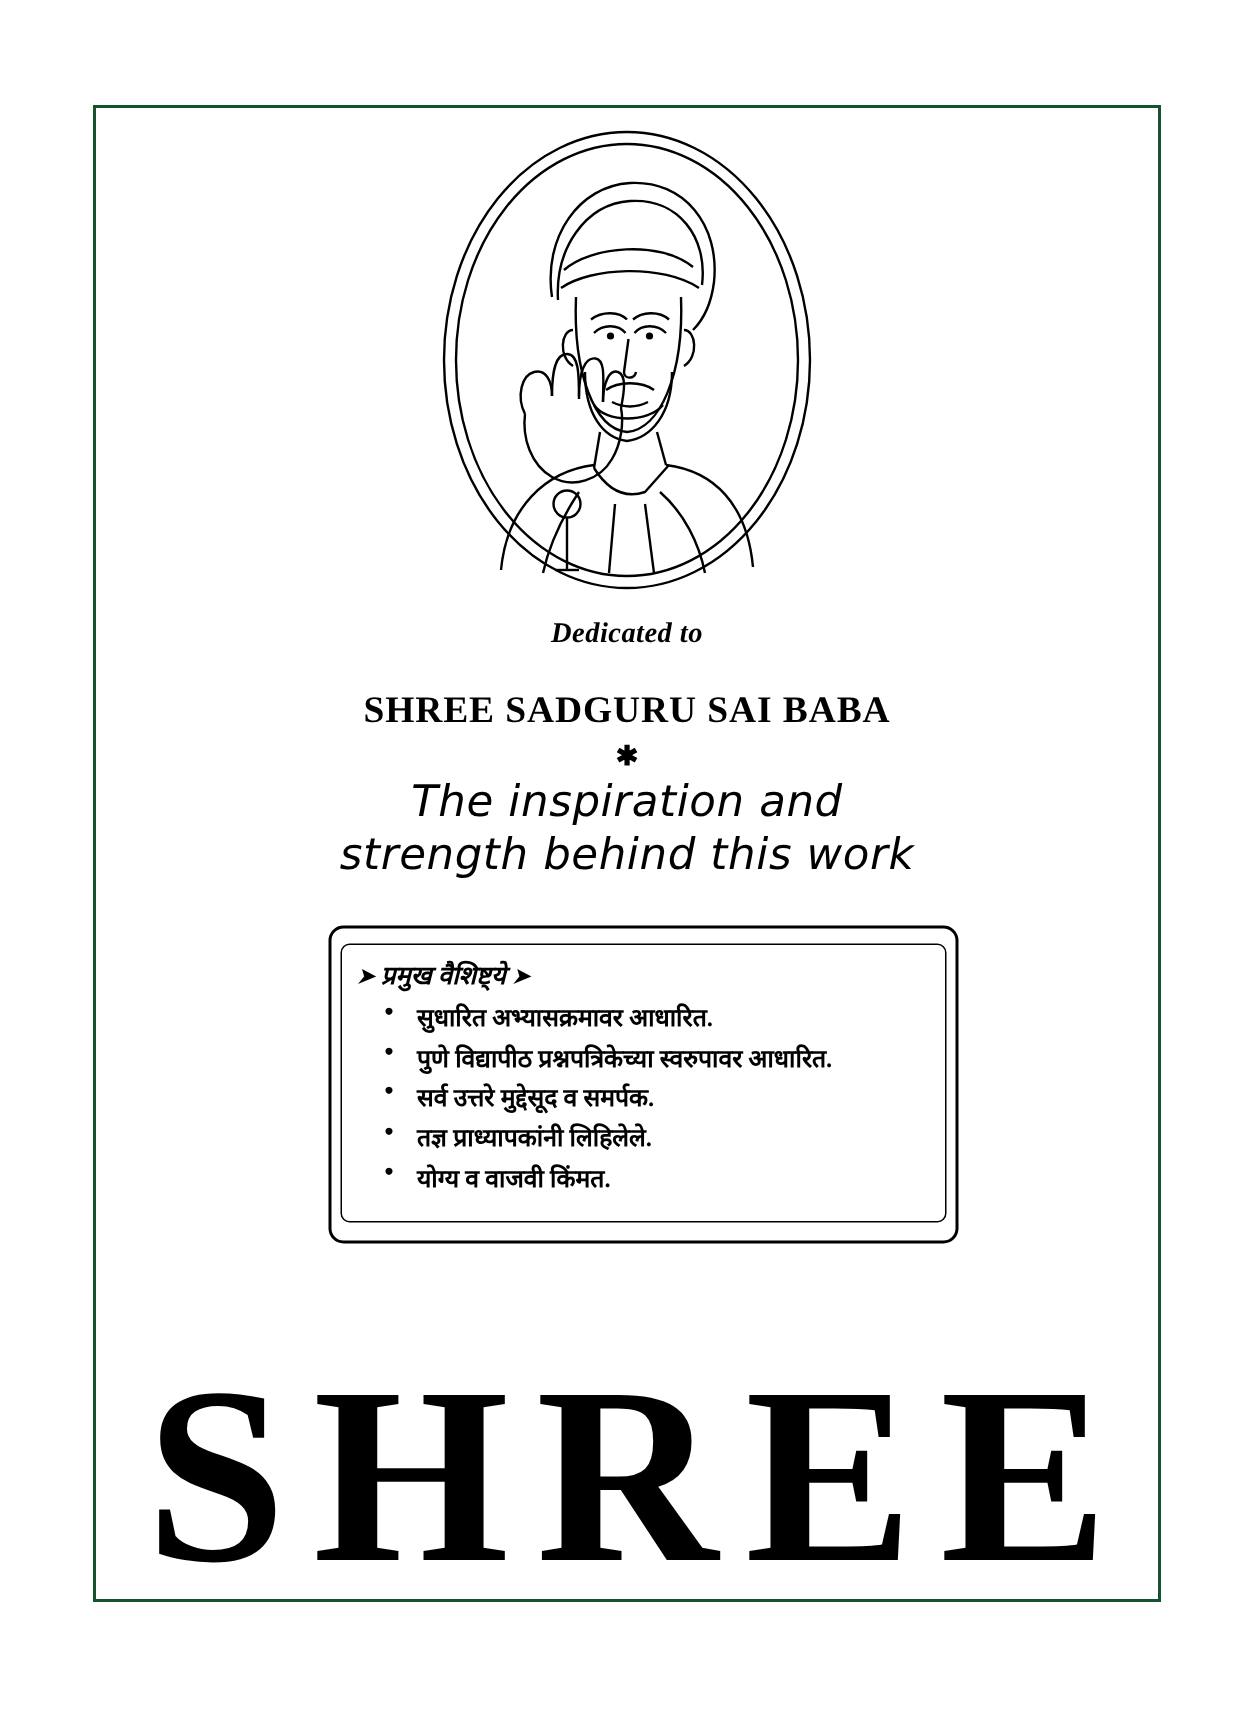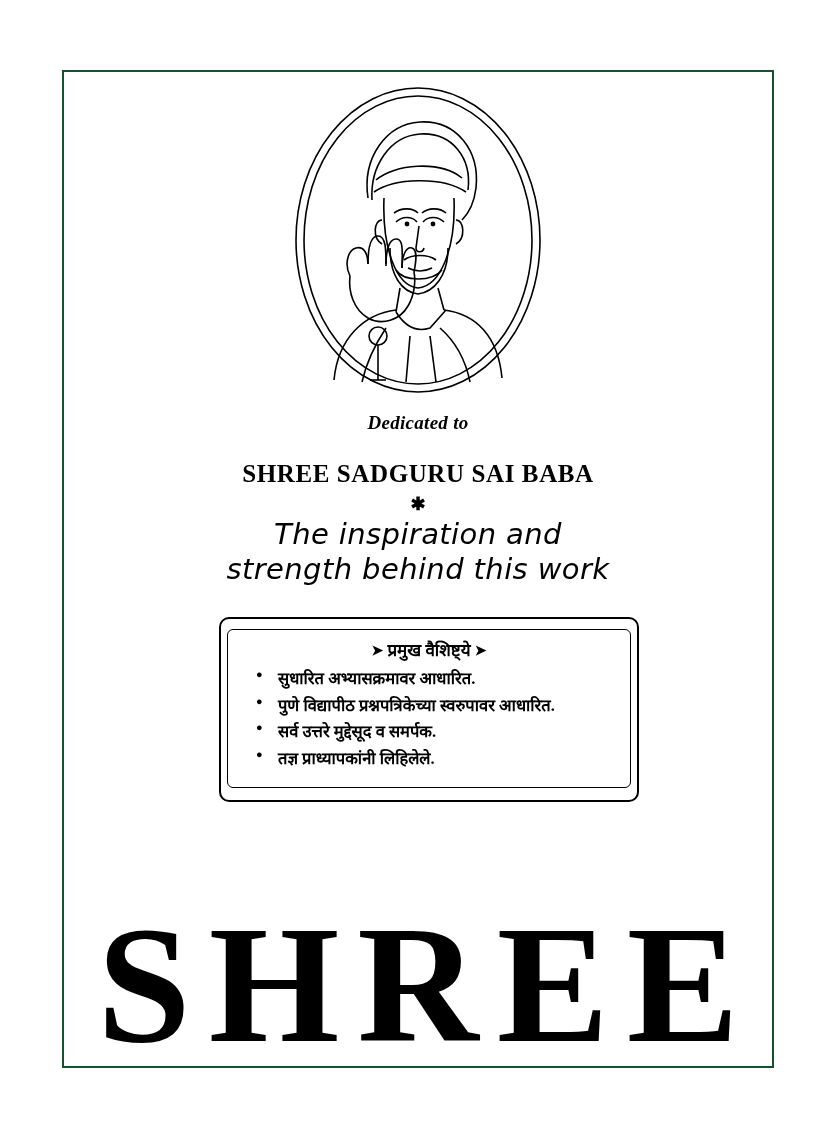--- a/index.html
+++ b/index.html
@@ -96,26 +96,26 @@
     border-radius: 10px;
     padding: 10px 6px 12px 6px;
     background: #ffffff;
   }
   .features-inner {
     border: 1px solid #000000;
     border-radius: 6px;
     padding: 8px 10px 10px 10px;
   }
   .features-title {
-    text-align: center;
     font-family: "Liberation Serif", serif;
     font-weight: bold;
     font-size: 17px;
     margin-bottom: 5px;
     white-space: nowrap;
+    font-style: italic;
   }
   .features-title .arrow-l,
   .features-title .arrow-r {
     font-size: 14px;
     vertical-align: 1px;
   }
   ul.feature-list {
     list-style: none;
     margin: 4px;
     padding: 0 0 0 6px;
@@ -228,18 +228,19 @@
       <div class="features-title">
         <span class="arrow-l">➤</span>
         <span>प्रमुख वैशिष्ट्ये</span>
         <span class="arrow-r">➤</span>
       </div>
       <ul class="feature-list">
         <li>सुधारित अभ्यासक्रमावर आधारित.</li>
         <li>पुणे विद्यापीठ प्रश्नपत्रिकेच्या स्वरुपावर आधारित.</li>
         <li>सर्व उत्तरे मुद्देसूद व समर्पक.</li>
         <li>तज्ञ प्राध्यापकांनी लिहिलेले.</li>
+        <li>योग्य व वाजवी किंमत.</li>
       </ul>
     </div>
   </div>
 
   <div class="sharp">SHREE</div>
 </div>
 
 </body></html>

